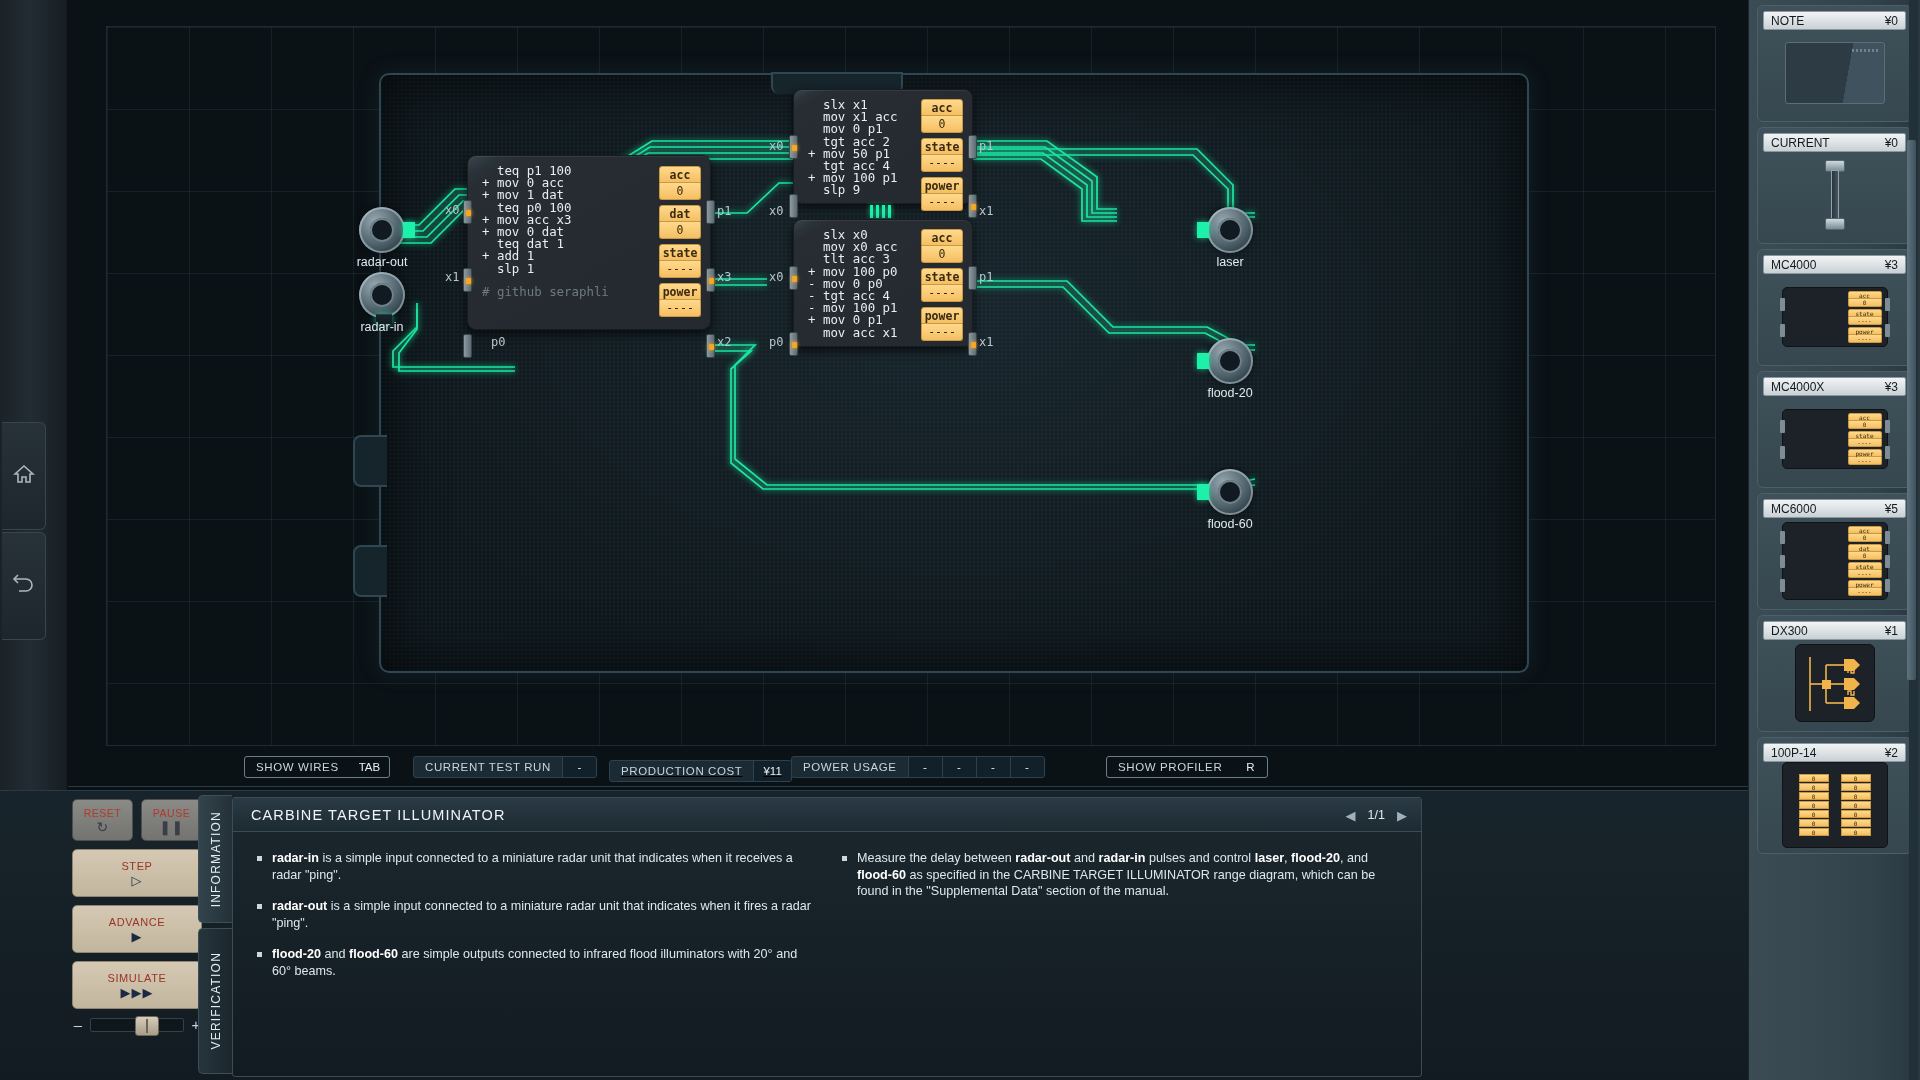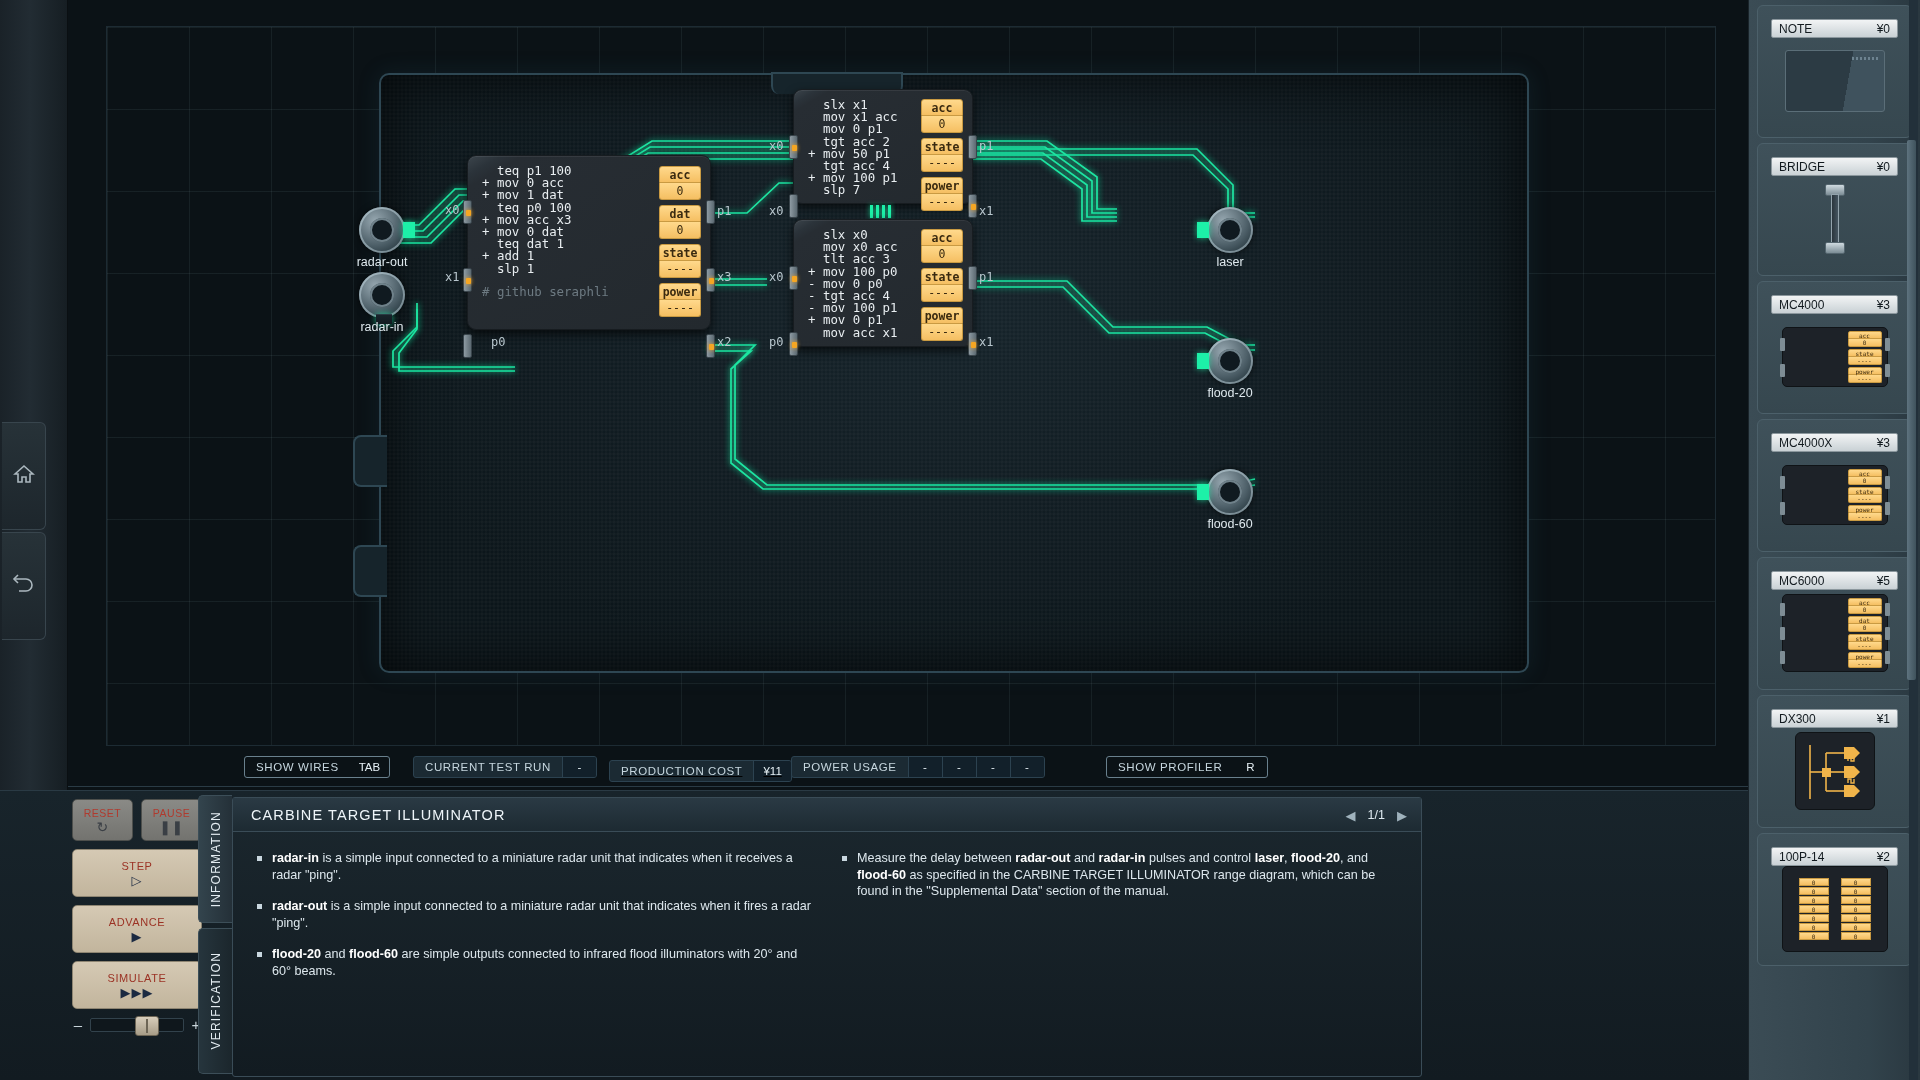--- a/index.html
+++ b/index.html
@@ -243,21 +243,21 @@
   
   .sidebar {
     position:absolute; left:1748px; top:0; width:172px; height:1080px;
     background: linear-gradient(90deg,#3b4c55,#32434c 70%, #2a3840);
     border-left:1px solid #1a242a;
     overflow:hidden;
   }
   .part {
     position:relative; margin:5px 8px 0 8px;
     background: linear-gradient(180deg,#3f515a,#36474f);
-    border:1px solid #4c606a; border-radius:6px; padding:13px;
+    border:1px solid #4c606a; border-radius:6px; padding:5px;
   }
   .part-head {
     height:19px; background: linear-gradient(180deg,#f2f4f5,#c9d1d5);
     border:1px solid #8b979d; border-radius:2px;
     display:flex; align-items:center; justify-content:space-between;
     padding:0 7px; color:#121a1f; font-size:12px;
   }
   .part-body { height:86px; display:flex;align-items:center;justify-content:center; }
   .thumb-note {
     width:100px;height:62px;border-radius:3px;
@@ -450,21 +450,21 @@
       <div class="port-label" style="left:610px; top:308px;">x2</div>
 
       <div class="chip" style="left:686px; top:62px; width:180px; height:115px;">
         <div class="code">  slx x1
   mov x1 acc
   mov 0 p1
   tgt acc 2
 + mov 50 p1
   tgt acc 4
 + mov 100 p1
-  slp 7</div>
+  slp 9</div>
         <div class="regs" style="right:9px; top:9px;">
           <div class="reg">
             <div class="reg-name">acc</div>
             <div class="reg-val">0</div>
           </div>
           <div class="reg">
             <div class="reg-name">state</div>
             <div class="reg-val">----</div>
           </div>
           <div class="reg">
@@ -627,21 +627,21 @@
           <div class="part-head">
             <span>NOTE</span>
             <span>¥0</span>
           </div>
           <div class="part-body">
             <div class="thumb-note"></div>
           </div>
         </div>
         <div class="part">
           <div class="part-head">
-            <span>BRIDGE</span>
+            <span>CURRENT</span>
             <span>¥0</span>
           </div>
           <div class="part-body">
             <div class="thumb-bridge">
               <div class="cap t"></div>
               <div class="bar"></div>
               <div class="cap b"></div>
             </div>
           </div>
         </div>

